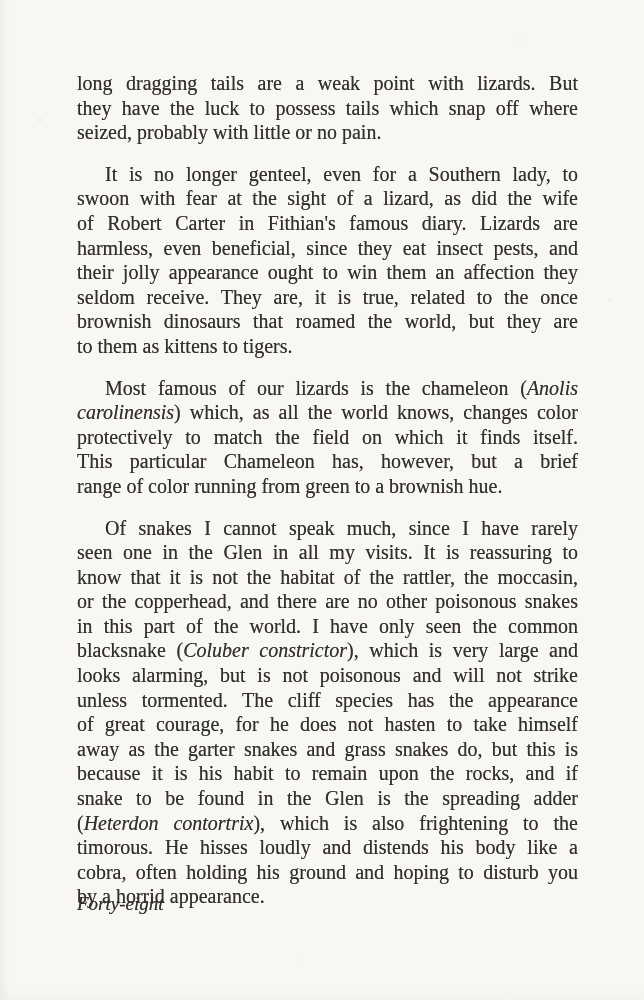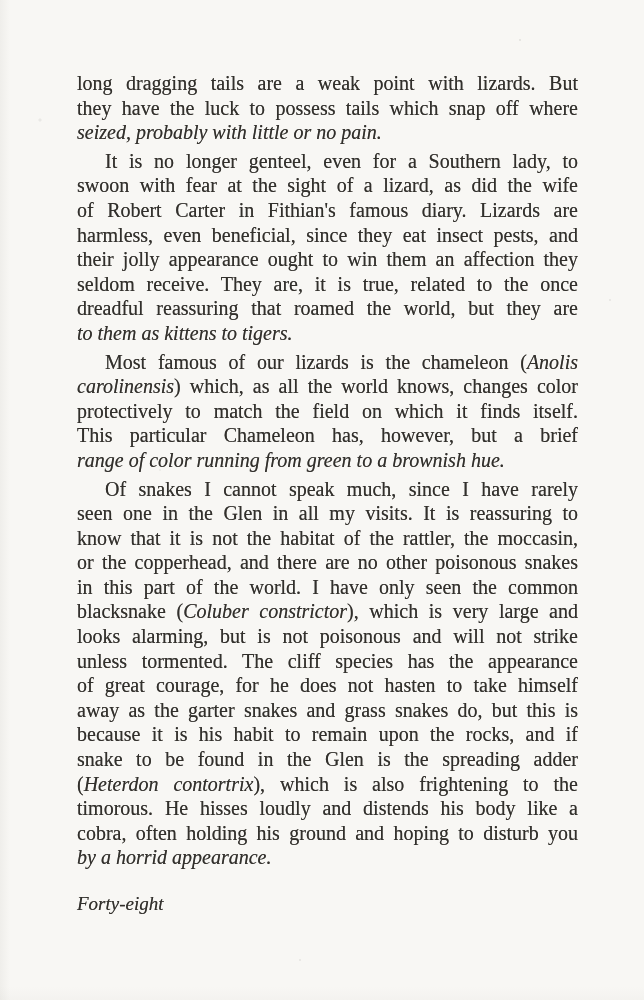--- a/index.html
+++ b/index.html
@@ -35,29 +35,28 @@
     width: 501px;
     color: var(--ink, #32302c);
     font-size: 20px;
     line-height: 24.6px;
     text-shadow: 0 0 0.6px rgba(50, 48, 44, 0.65);
   }
   .paragraph {
     margin: 0;
   }
   .paragraph + .paragraph {
-    margin-top: 4px;
+    margin-top: 17px;
   }
   .line {
     text-align: justify;
     text-align-last: justify;
   }
   .line.last {
     text-align-last: left;
-    font-style: italic;
   }
   .line.first-indented {
     text-indent: 28px;
   }
   .line em {
     font-style: italic;
   }
   .folio {
     position: absolute;
     left: 77px;
@@ -79,21 +78,21 @@
         <div class="line"><span>they have the luck to possess tails which snap off where</span></div>
         <div class="line last"><span>seized, probably with little or no pain.</span></div>
       </div>
       <div class="paragraph">
         <div class="line first-indented"><span>It is no longer genteel, even for a Southern lady, to</span></div>
         <div class="line"><span>swoon with fear at the sight of a lizard, as did the wife</span></div>
         <div class="line"><span>of Robert Carter in Fithian's famous diary.  Lizards are</span></div>
         <div class="line"><span>harmless, even beneficial, since they eat insect pests, and</span></div>
         <div class="line"><span>their jolly appearance ought to win them an affection they</span></div>
         <div class="line"><span>seldom receive.  They are, it is true, related to the once</span></div>
-        <div class="line"><span>dreadful reassuring that roamed the world, but they are</span></div>
+        <div class="line"><span>brownish dinosaurs that roamed the world, but they are</span></div>
         <div class="line last"><span>to them as kittens to tigers.</span></div>
       </div>
       <div class="paragraph">
         <div class="line first-indented"><span>Most famous of our lizards is the chameleon (</span><em>Anolis</em></div>
         <div class="line"><em>carolinensis</em><span>) which, as all the world knows, changes color</span></div>
         <div class="line"><span>protectively to match the field on which it finds itself.</span></div>
         <div class="line"><span>This particular Chameleon has, however, but a brief</span></div>
         <div class="line last"><span>range of color running from green to a brownish hue.</span></div>
       </div>
       <div class="paragraph">

